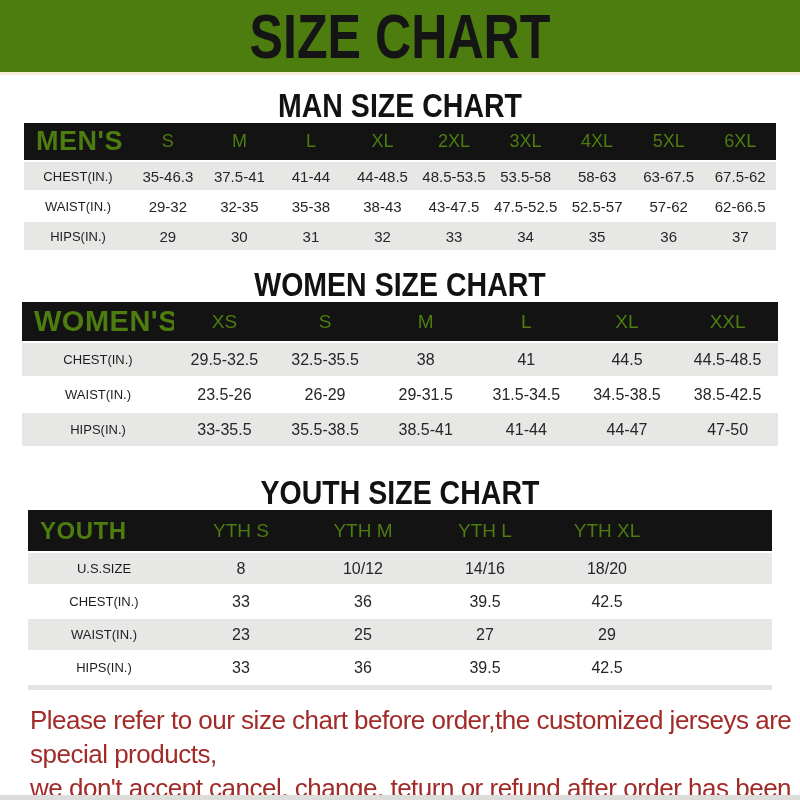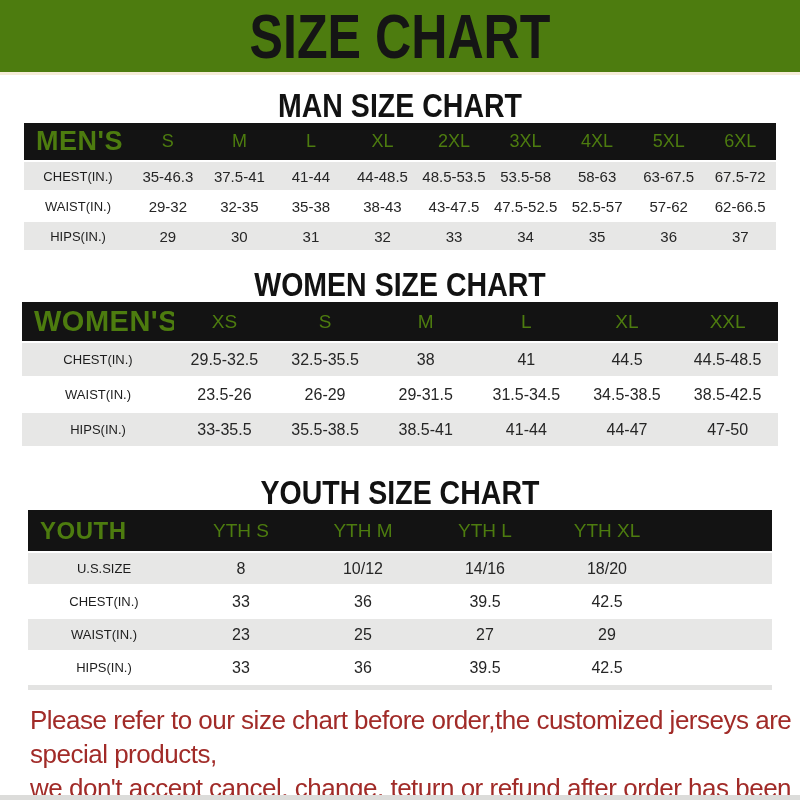--- a/index.html
+++ b/index.html
@@ -126,21 +126,21 @@
         <tr>
           <td class="row-label">CHEST(IN.)</td>
           <td class="val">35-46.3</td>
           <td class="val">37.5-41</td>
           <td class="val">41-44</td>
           <td class="val">44-48.5</td>
           <td class="val">48.5-53.5</td>
           <td class="val">53.5-58</td>
           <td class="val">58-63</td>
           <td class="val">63-67.5</td>
-          <td class="val">67.5-72</td>
+          <td class="val">67.5-62</td>
         </tr>
         <tr>
           <td class="row-label">WAIST(IN.)</td>
           <td class="val">29-32</td>
           <td class="val">32-35</td>
           <td class="val">35-38</td>
           <td class="val">38-43</td>
           <td class="val">43-47.5</td>
           <td class="val">47.5-52.5</td>
           <td class="val">52.5-57</td>

